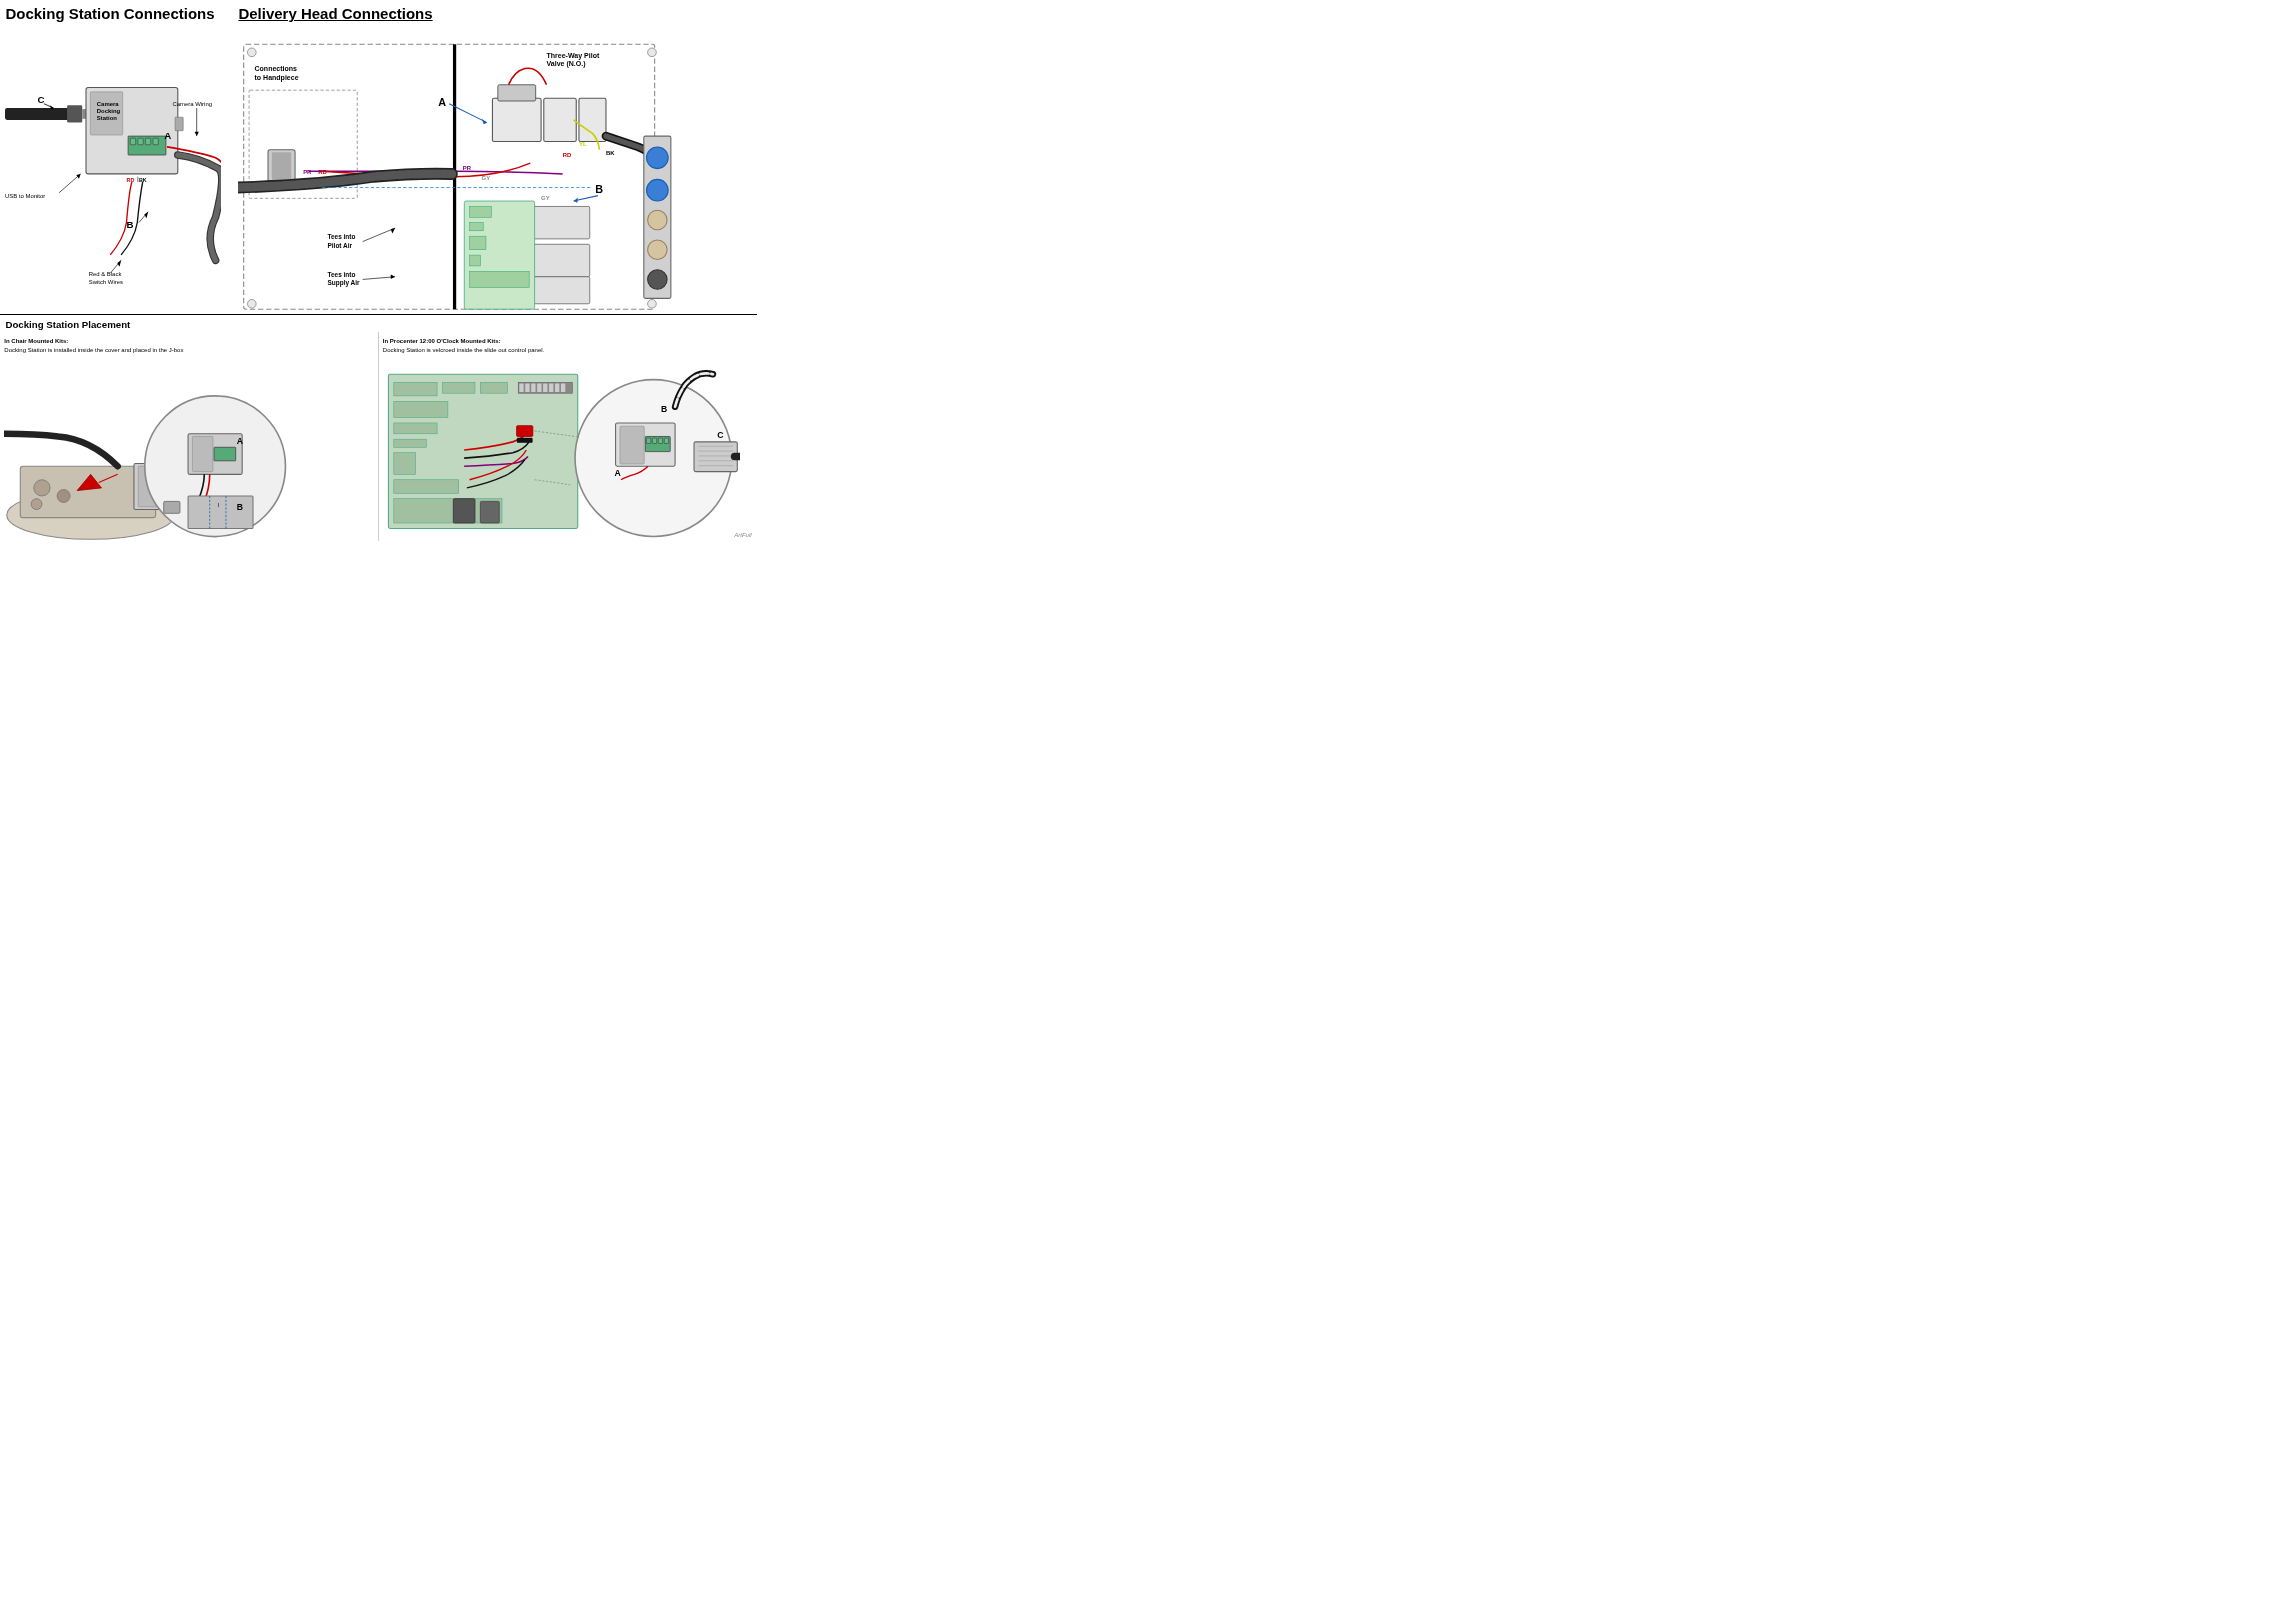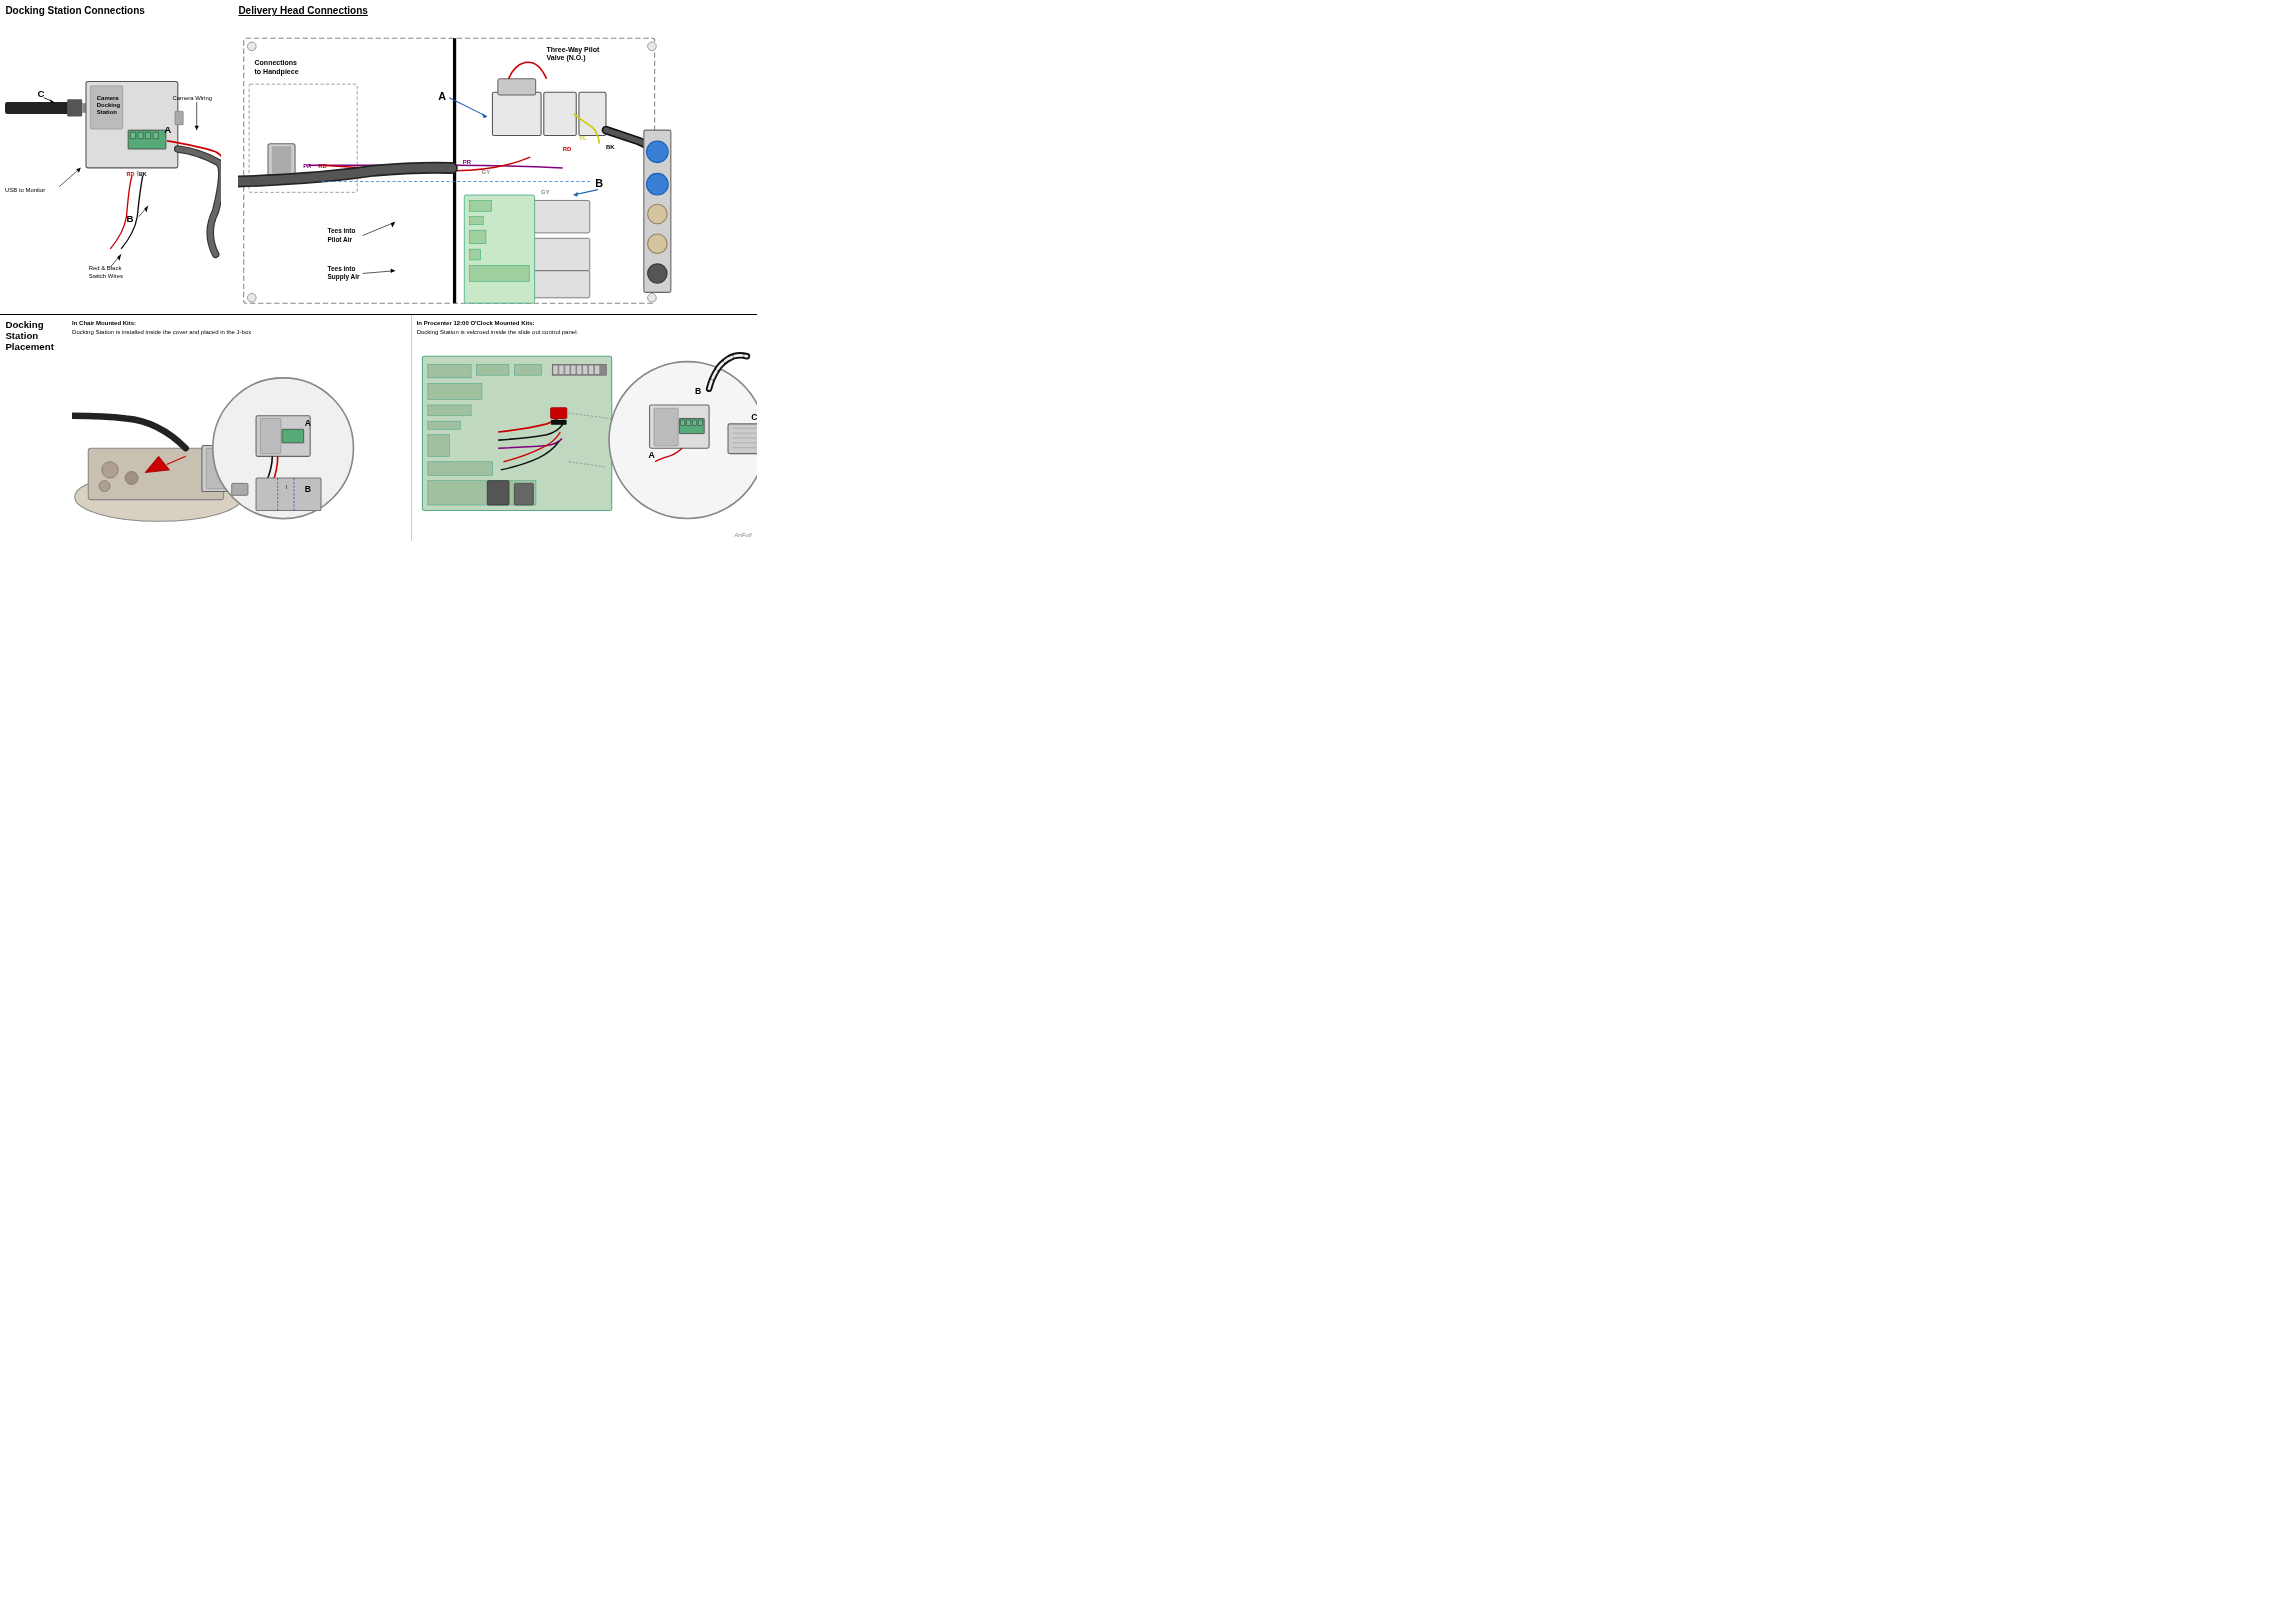--- a/index.html
+++ b/index.html
@@ -31,40 +31,41 @@
     
     .left-panel {
       width: 233px;
       height: 314px;
       position: relative;
       padding: 5.4px;
       flex-shrink: 0;
     }
 
     .section-title {
-      font-size: 10px;
+      font-size: 15px;
       font-weight: bold;
       margin-bottom: 5.4px;
     }
 
     
     .right-panel {
       flex: 1;
       height: 314px;
       position: relative;
       padding: 5.4px;
       text-decoration: underline;
     }
 
     
     .bottom-section {
       width: 100%;
       height: 227px;
       border-top: 1.1px solid #000;
       display: flex;
+      flex-direction: column;
     }
 
     .bottom-title {
       font-size: 9.7px;
       font-weight: bold;
       padding: 4.3px 5.4px 2.2px;
     }
 
     .bottom-panels {
       display: flex;

